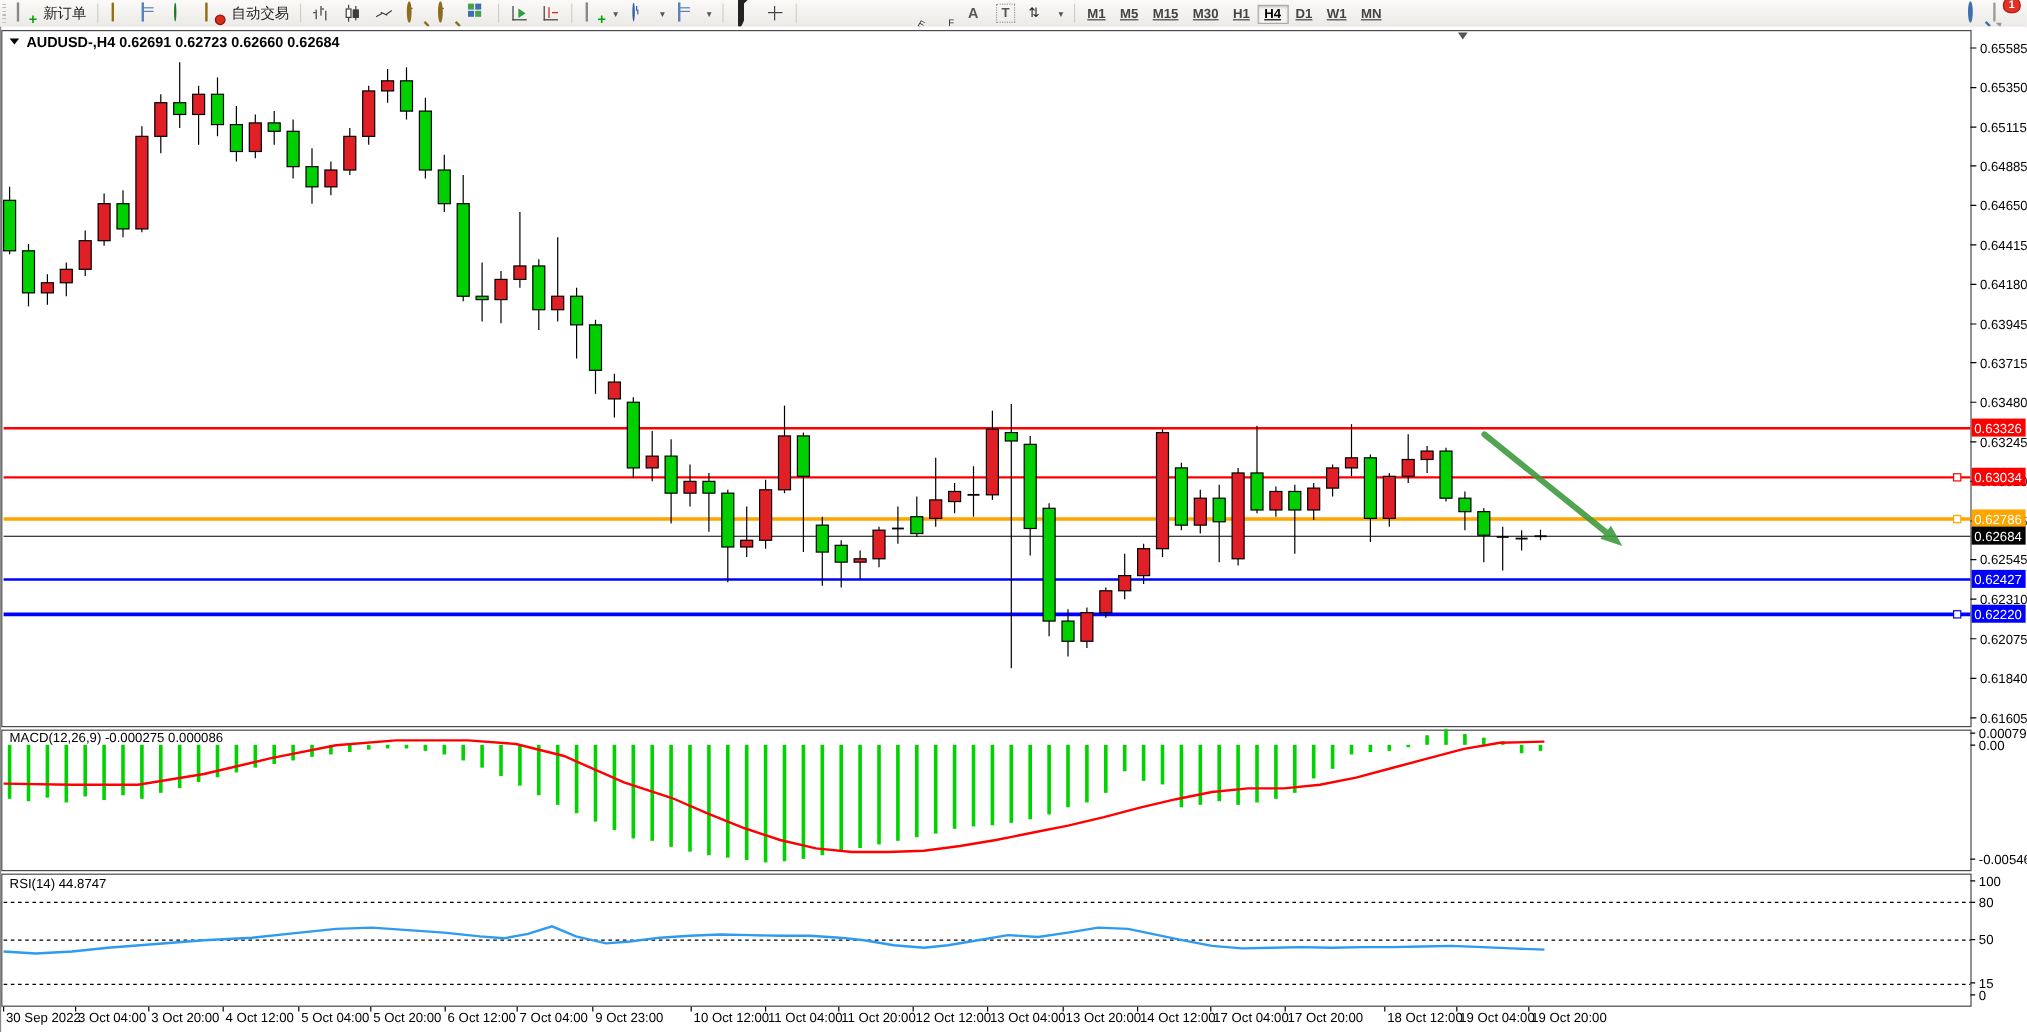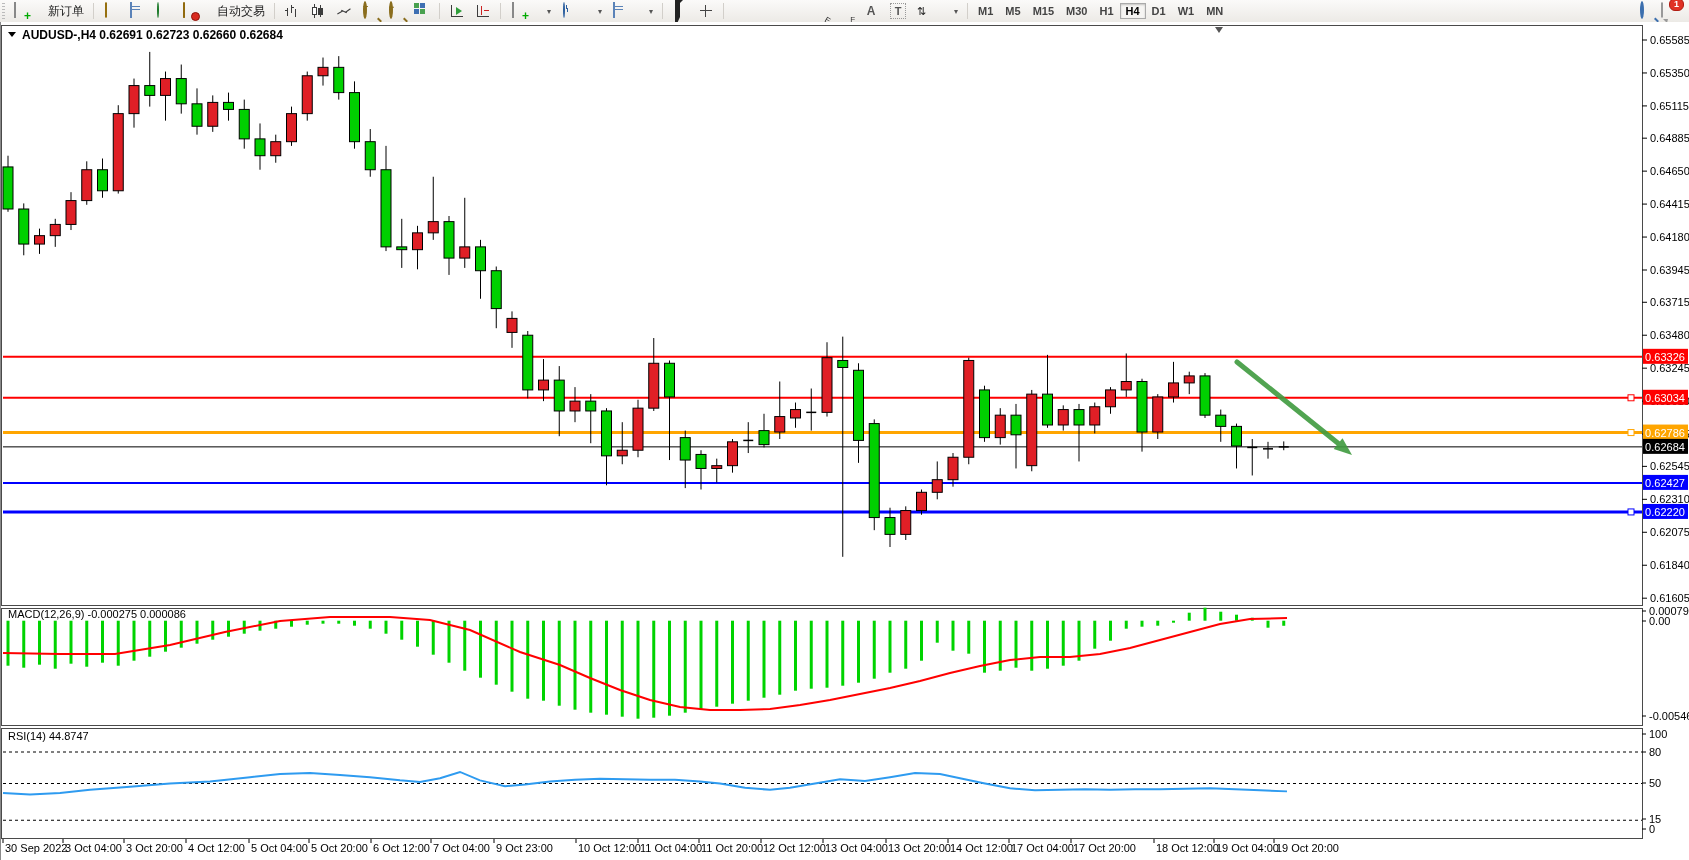--- a/index.html
+++ b/index.html
@@ -3,25 +3,25 @@
 <meta charset="utf-8">
 <style>
   html,body{margin:0;padding:0;width:1689px;height:860px;overflow:hidden;
     font-family:"Liberation Sans",sans-serif;background:#ffffff;}
   
   #toolbar{position:absolute;left:0;top:0;width:1689px;height:22px;
     background:linear-gradient(#fbfaf9,#eceae6);border-bottom:1px solid #c9c6c1;
     display:flex;align-items:center;font-size:12px;color:#222;}
   .grip{width:7px;height:16px;margin:0 2px;
     background:repeating-linear-gradient(#bbb 0 1px,transparent 1px 3px);width:3px;}
-  .tbtn{display:flex;align-items:center;gap:20px;padding:1px 4px;height:18px;
+  .tbtn{display:flex;align-items:center;gap:8px;padding:1px 4px;height:18px;
     border:1px solid transparent;border-radius:2px;cursor:default;}
   .sep{width:1px;height:16px;background:#d2cfca;margin:0 4px;}
   .ic{position:relative;width:16px;height:16px;display:inline-block;}
-  .tf{padding:1px 5px;font-size:11px;font-weight:bold;color:#444;border:1px solid transparent;}
+  .tf{padding:1px 5px;font-size:11px;font-weight:bold;color:#444;border:1px solid transparent;text-decoration:underline;}
   .tf.active{background:#f6f5f3;border:1px solid #aaa;box-shadow:inset 0 1px 2px rgba(0,0,0,.2);color:#000;}
   .caret{font-size:8px;color:#555;margin-left:1px;}
   #tb-right{margin-left:auto;display:flex;align-items:center;gap:6px;padding-right:8px;}
   
   .i-doc{width:11px;height:13px;background:#fff;border:1px solid #888;margin:1px 2px;}
   .i-doc::after{content:"+";position:absolute;right:-3px;bottom:-4px;color:#0a0;font-weight:bold;font-size:12px;}
   .i-gold{width:12px;height:10px;margin:3px 2px;background:linear-gradient(#f0c860,#c89020);border:1px solid #96700f;border-radius:2px;transform:skewX(-8deg);}
   .i-term{width:13px;height:11px;margin:2px 1px;background:#dfeafc;border:1px solid #5b83b8;}
   .i-term::after{content:"";position:absolute;left:2px;top:3px;width:9px;height:1px;background:#5b83b8;box-shadow:0 3px 0 #5b83b8;}
   .i-radar{width:12px;height:12px;margin:2px;border-radius:50%;background:radial-gradient(circle at 50% 50%,#fff 0 2px,#37a344 3px);border:1px solid #1d7a2a;}

